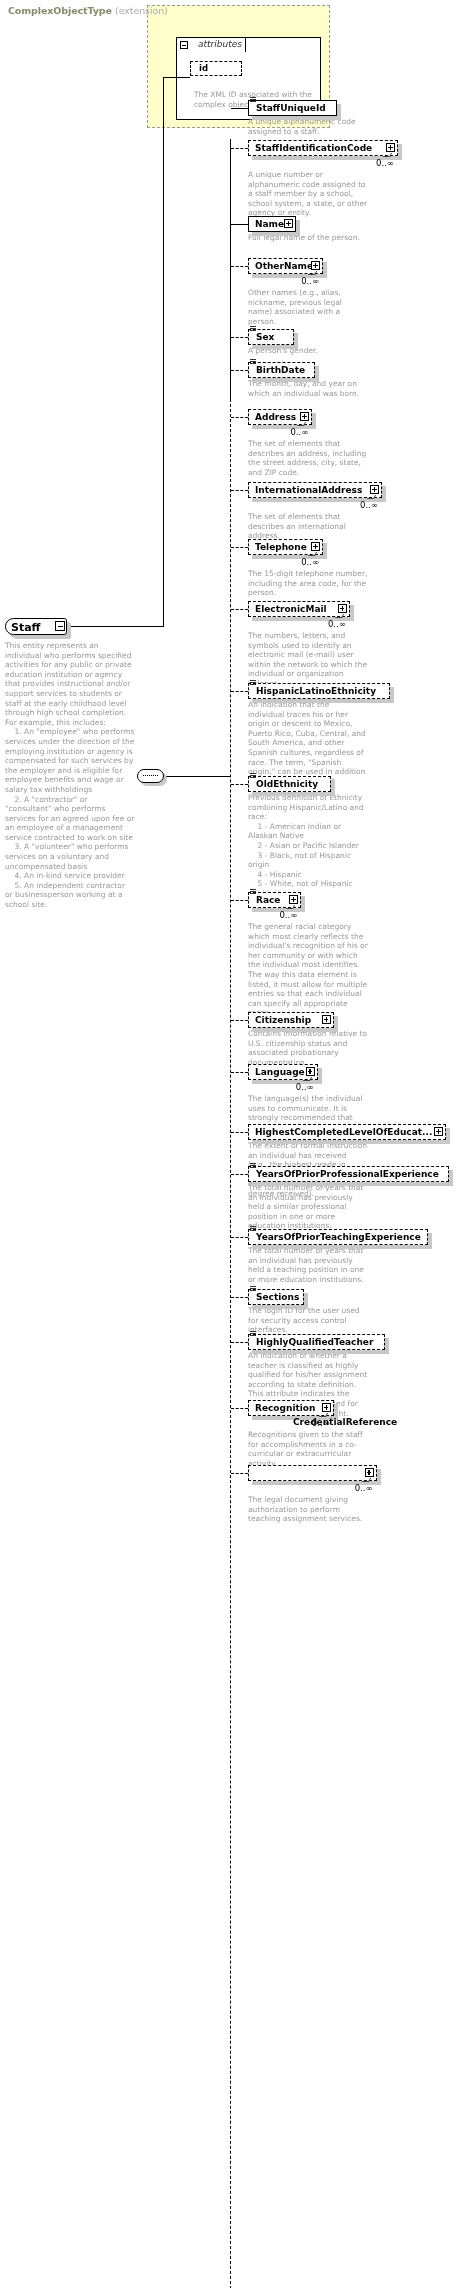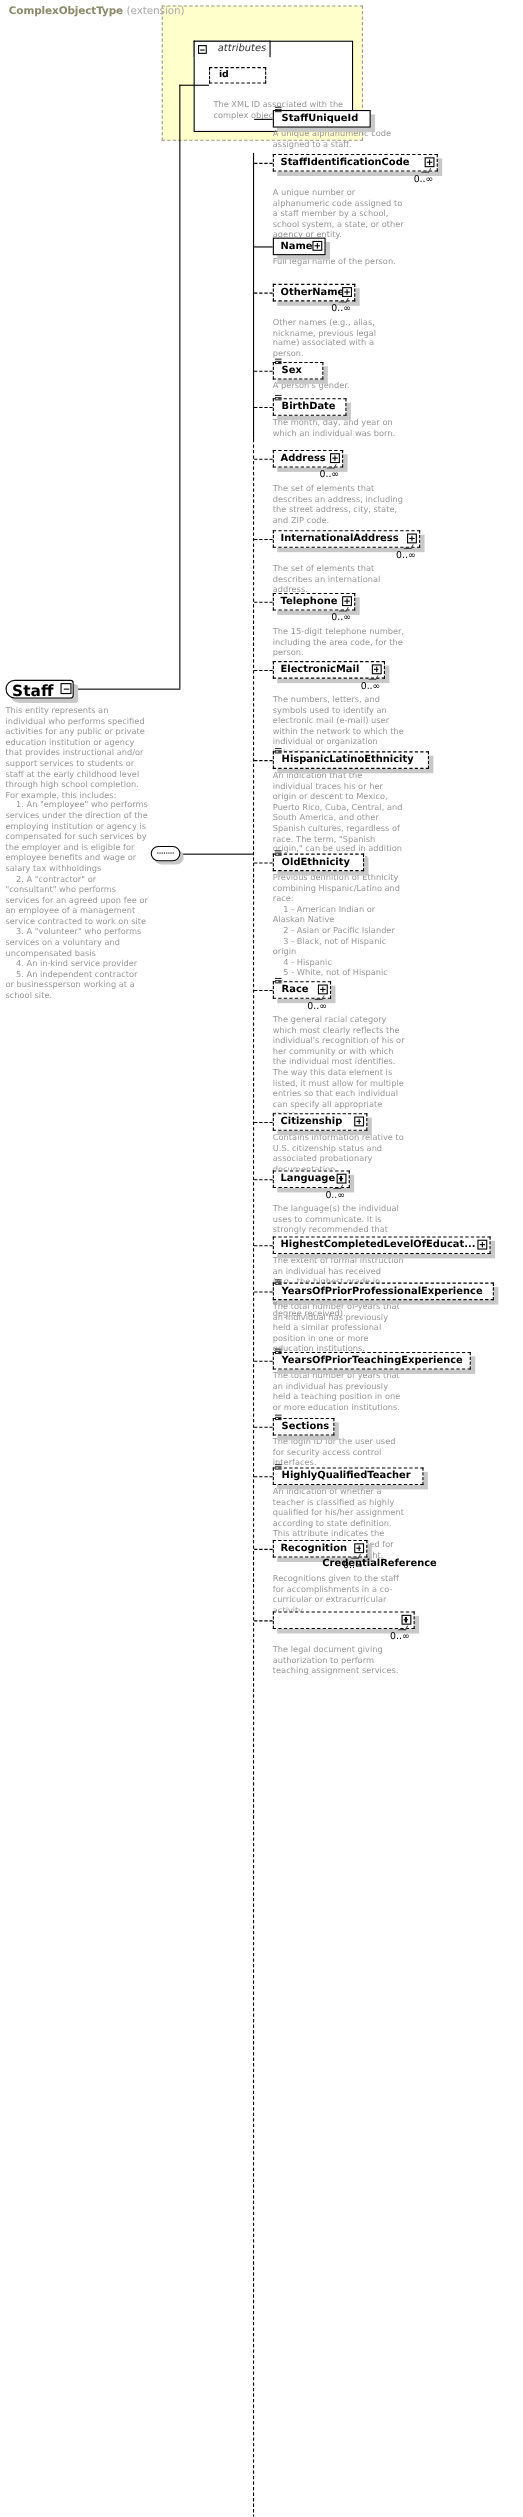--- a/index.html
+++ b/index.html
@@ -121,21 +121,21 @@
     position: absolute;
     left: 9px; top: 622px;
     width: 62px; height: 17px;
     background: #c8c8c8;
     border-radius: 9px 3px 3px 9px;
     z-index: 4;
   }
   .staff-label {
     position: absolute;
     left: 11px; top: 621px;
-    font-size: 14px;
+    font-size: 11px;
     font-weight: bold;
     color: #000;
     z-index: 6;
   }
   .staff-toggle {
     position: absolute;
     left: 55px; top: 621px;
     width: 10px; height: 10px;
     border: 1.2px solid #000;
     background: #fff;

